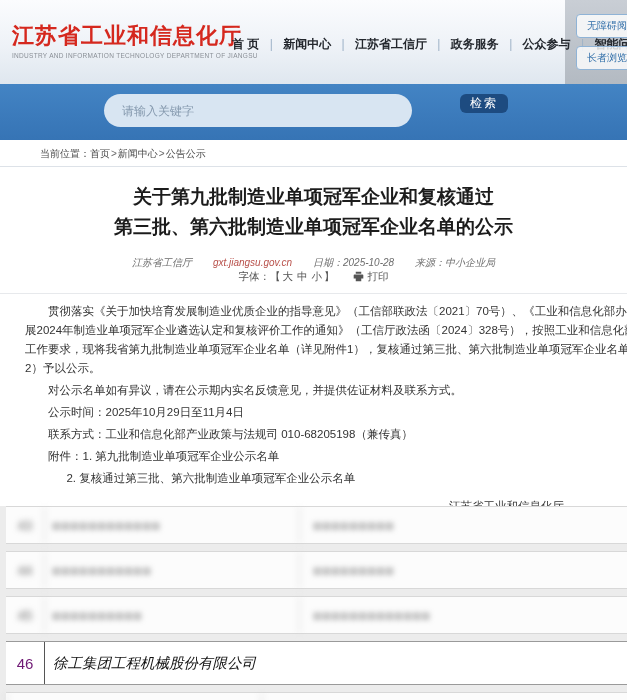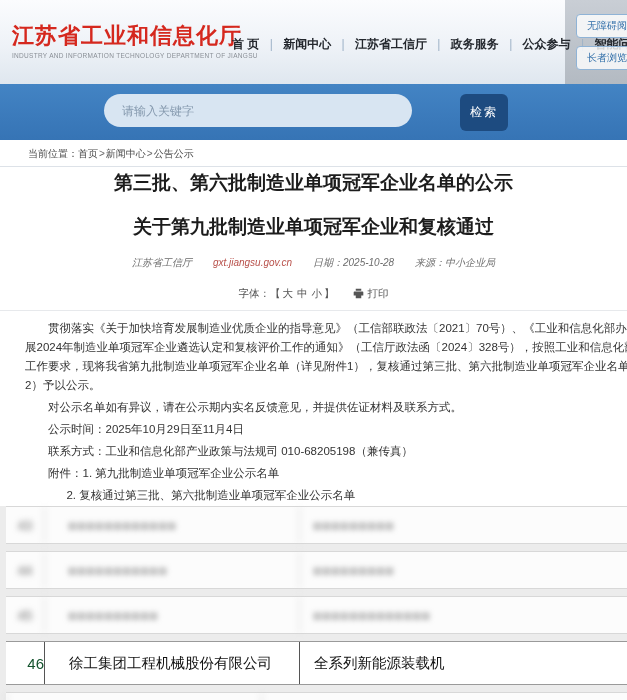--- a/index.html
+++ b/index.html
@@ -23,59 +23,59 @@
     background:rgba(255,255,255,.8); border:1px solid #8fb3d6; border-radius:4px;
     color:#2f6da8; font-size:10px; padding-left:10px; }
 
   
   .band { position:absolute; top:84px; left:0; width:627px; height:56px;
     background:linear-gradient(180deg,#4384c4 0%,#3b7abb 60%,#3674b5 100%); }
   .search-pill { position:absolute; left:104px; top:10px; width:308px; height:33px;
     background:#d8e5f2; border-radius:17px; border:none; outline:none;
     padding:0 18px; font-size:12px; color:#55687c; }
   .search-pill::placeholder { color:#8599ae; }
-  .search-btn { position:absolute; left:460px; top:10px; width:48px; height:37px;
+  .search-btn { position:absolute; left:460px; top:10px; width:48px; height:19px;
     background:#1d4b80; color:#fff; font-size:12px; border:none; border-radius:6px;
     letter-spacing:2px; cursor:pointer; }
 
   
   .crumbbar { position:absolute; top:140px; left:0; width:627px; height:27px; background:#fff;
-    border-bottom:1px solid #dde2e8; font-size:10px; color:#4a4a4a; line-height:27px; padding-left:28px; }
+    border-bottom:1px solid #dde2e8; font-size:10px; color:#4a4a4a; line-height:27px; padding-left:40px; }
   .crumbbar .crumb-link { cursor:pointer; }
   .crumbbar .csep { margin:0 1px; color:#6a6a6a; }
 
   
   .article { position:absolute; top:168px; left:0; width:690px; }
   .art-title { text-align:center; width:627px; font-size:19px; font-weight:600; color:#1c1c1c; line-height:30px; }
   .art-title.first { margin-top:14px; }
   .meta-line { width:627px; text-align:center; font-size:10px; color:#6d6d6d; margin-top:14px;font-style:italic; }
   .meta-line .m { margin:0 9px; }
   .meta-site { color:#b8504a; }
-  .font-line { width:627px; text-align:center; font-size:10.5px; color:#555; margin-top:17px; }
+  .font-line { width:627px; text-align:center; font-size:10.5px; color:#555; }
   .font-line .fsz { cursor:pointer; margin:0 2px; }
   .print-wrap { margin-left:16px; cursor:pointer; color:#555; }
   .print-icon svg { vertical-align:-2px; margin-right:3px; }
   .art-divider { width:627px; height:1px; background:#e7e9ec; margin-top:9px; }
 
   .body-text { margin-top:8px; padding-left:25px; width:690px; font-size:11.5px; color:#333; line-height:19px; }
   .para { text-indent:2em; margin-top:3px; }
   .para.attach2 { text-indent:3.6em; }
   .sig-block { width:539px; text-align:right; font-size:11.5px; color:#333; margin-top:9px; line-height:19px; }
 
   
   .table-zone { position:absolute; top:506px; left:0; width:627px; height:194px; background:#ececec; }
   .t-row { position:relative; margin:0 0 7px 6px; width:621px; background:#fcfcfc;
     border-top:1px solid #d8d8d8; border-bottom:1px solid #d8d8d8; display:flex; align-items:center; }
   .t-row.blurred { height:38px; }
   .t-row.blurred .cell { filter:blur(3px); color:#6a6a6a; }
   .t-row.hl { height:44px; background:#ffffff; border-top:1.5px solid #9a9a9a; border-bottom:1.5px solid #9a9a9a; }
   .cell-num { width:38px; text-align:center; font-size:13px; flex:0 0 38px; }
-  .cell-company { flex:0 0 255px; padding-left:24px; font-size:12px; border-left:1px solid #cfcfcf; height:100%; display:flex; align-items:center; }
+  .cell-company { flex:0 0 255px; padding-left:8px; font-size:12px; border-left:1px solid #cfcfcf; height:100%; display:flex; align-items:center;font-style:italic; }
   .cell-product { flex:1; padding-left:14px; font-size:12px; border-left:1px solid #cfcfcf; height:100%; display:flex; align-items:center; }
-  .t-row.hl .cell-num { font-size:15px; color:#14532d;text-align:right; }
+  .t-row.hl .cell-num { font-size:15px; color:#701a75; }
   .t-row.hl .cell-company, .t-row.hl .cell-product { font-size:14.5px; color:#111; border-left:1px solid #555; }
   .t-row.blurred .cell-company, .t-row.blurred .cell-product { letter-spacing:3px; font-size:10px; }
 </style>
 </head>
 <body>
 
 <div id="stage">
 
   <div class="header">
     <div class="header-gray-block"></div>
@@ -105,22 +105,22 @@
   <div class="band">
     <input class="search-pill" type="text" placeholder="请输入关键字" style="">
     <button class="search-btn">检索</button>
   </div>
 
   <div class="crumbbar">
     <span>当前位置：</span><span class="crumb-link">首页</span><span class="csep">&gt;</span><span class="crumb-link">新闻中心</span><span class="csep">&gt;</span><span class="crumb-link">公告公示</span>
   </div>
 
   <div class="article">
+    <div class="art-title first">关于第九批制造业单项冠军企业和复核通过</div>
     <div class="art-title">第三批、第六批制造业单项冠军企业名单的公示</div>
-    <div class="art-title first">关于第九批制造业单项冠军企业和复核通过</div>
 
     <div class="meta-line">
       <span class="m">江苏省工信厅</span>
       <span class="m meta-site">gxt.jiangsu.gov.cn</span>
       <span class="m">日期：2025-10-28</span>
       <span class="m">来源：中小企业局</span>
     </div>
 
     <div class="font-line">
       <span>字体：</span><span>【</span><span class="fsz">大</span><span class="fsz">中</span><span class="fsz">小</span><span>】</span>
@@ -159,21 +159,20 @@
       <div class="cell cell-product">■■■■■■■■■</div>
     </div>
     <div class="t-row blurred">
       <div class="cell cell-num">45</div>
       <div class="cell cell-company">■■■■■■■■■■</div>
       <div class="cell cell-product">■■■■■■■■■■■■■</div>
     </div>
     <div class="t-row hl">
       <div class="cell cell-num">46</div>
       <div class="cell cell-company">徐工集团工程机械股份有限公司</div>
-      <div class="cell cell-product">全系列新能源装载机</div>
     </div>
     <div class="t-row blurred">
 
       <div class="cell cell-company">■■■■■■■■■■■■</div>
       <div class="cell cell-product">■■■■■■■■■■■</div>
     </div>
   </div>
 
 </div>
 

